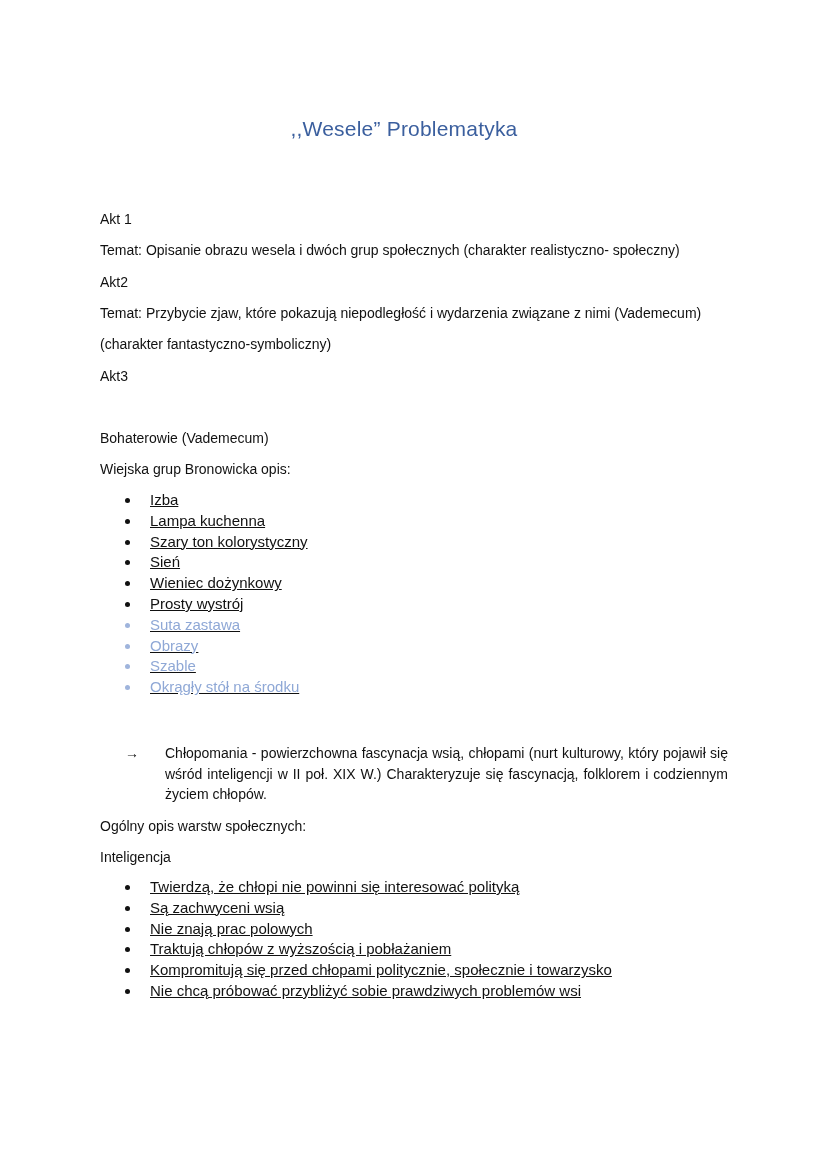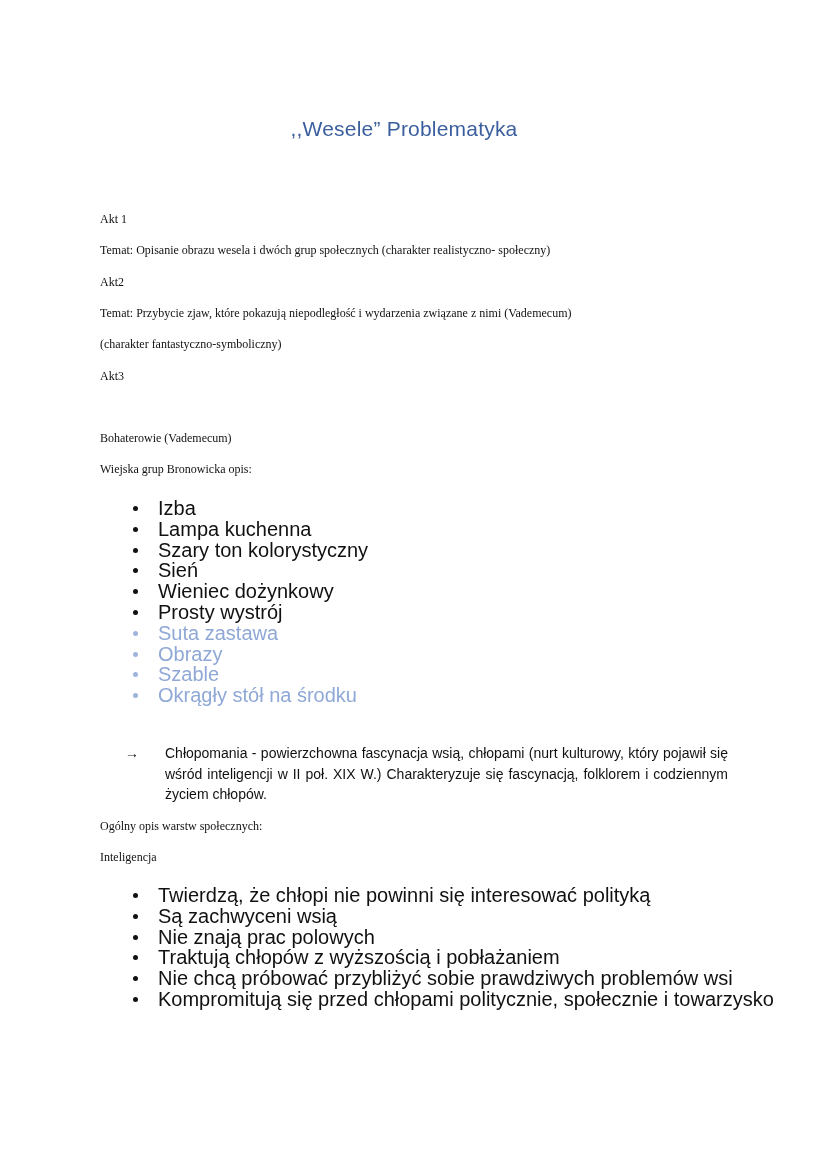--- a/index.html
+++ b/index.html
@@ -28,32 +28,32 @@
       left: 0;
       width: 808px;
       text-align: center;
       font-size: 21px;
       color: #3b5f9e;
       letter-spacing: 0.2px;
     }
     .para {
       position: absolute;
       left: 100px;
-      font-size: 12px;
+      font-size: 14px;
       line-height: 18px;
       white-space: nowrap;
-      font-family: Liberation Serif, serif;
     }
     .bullets {
       position: absolute;
       left: 125px;
-      margin: 8px;
+      margin: 0;
       padding: 0;
       list-style: none;
-      font-size: 20px;
+      font-size: 15px;
+      text-decoration: underline;
     }
     .bullets li {
       height: 20.8px;
       line-height: 20.8px;
       position: relative;
       padding-left: 25px;
       white-space: nowrap;
     }
     .bullets li .dot {
       position: absolute;
@@ -123,17 +123,17 @@
   </div>
 
   <div class="para" style="top:817px">Ogólny opis warstw społecznych:</div>
   <div class="para" style="top:848px">Inteligencja</div>
 
   <ul class="bullets" style="top:877px">
     <li><span class="dot"></span><span>Twierdzą, że chłopi nie powinni się interesować polityką</span></li>
     <li><span class="dot"></span><span>Są zachwyceni wsią</span></li>
     <li><span class="dot"></span><span>Nie znają prac polowych</span></li>
     <li><span class="dot"></span><span>Traktują chłopów z wyższością i pobłażaniem</span></li>
+    <li><span class="dot"></span><span>Kompromitują się przed chłopami politycznie, społecznie i towarzysko</span></li>
     <li><span class="dot"></span><span>Nie chcą próbować przybliżyć sobie prawdziwych problemów wsi</span></li>
-    <li><span class="dot"></span><span>Kompromitują się przed chłopami politycznie, społecznie i towarzysko</span></li>
   </ul>
 
 </div>
 
 </body></html>

